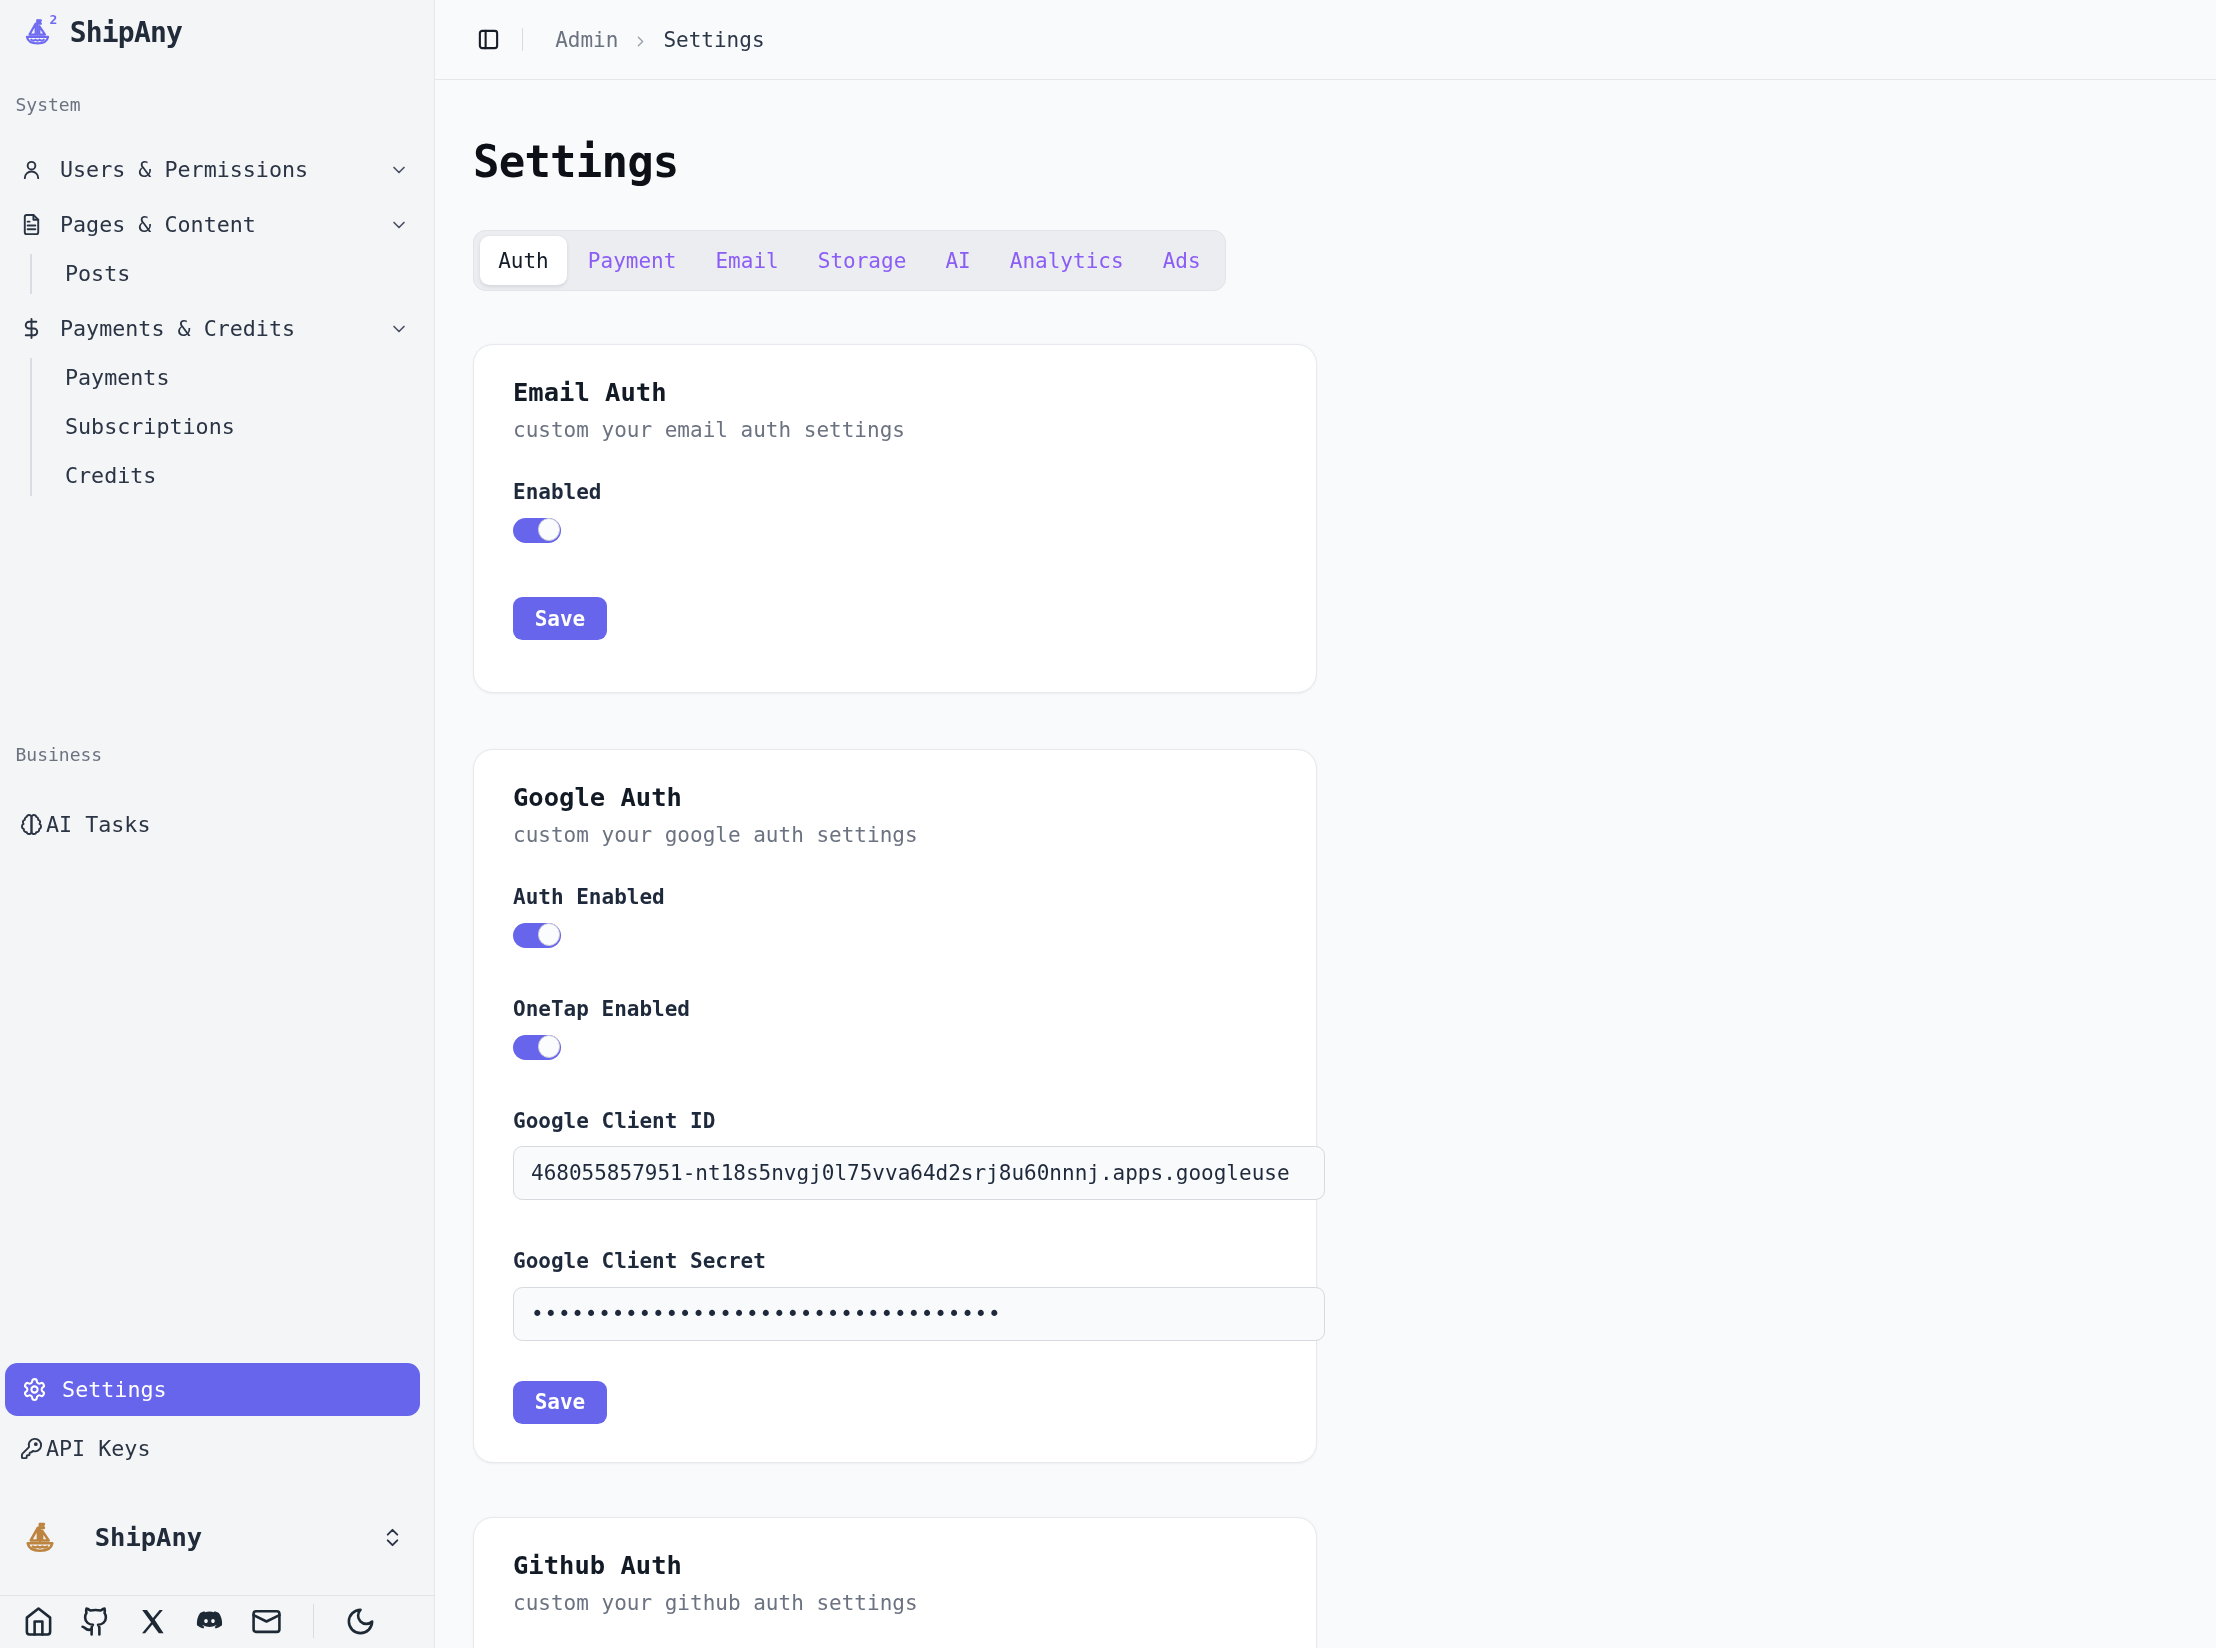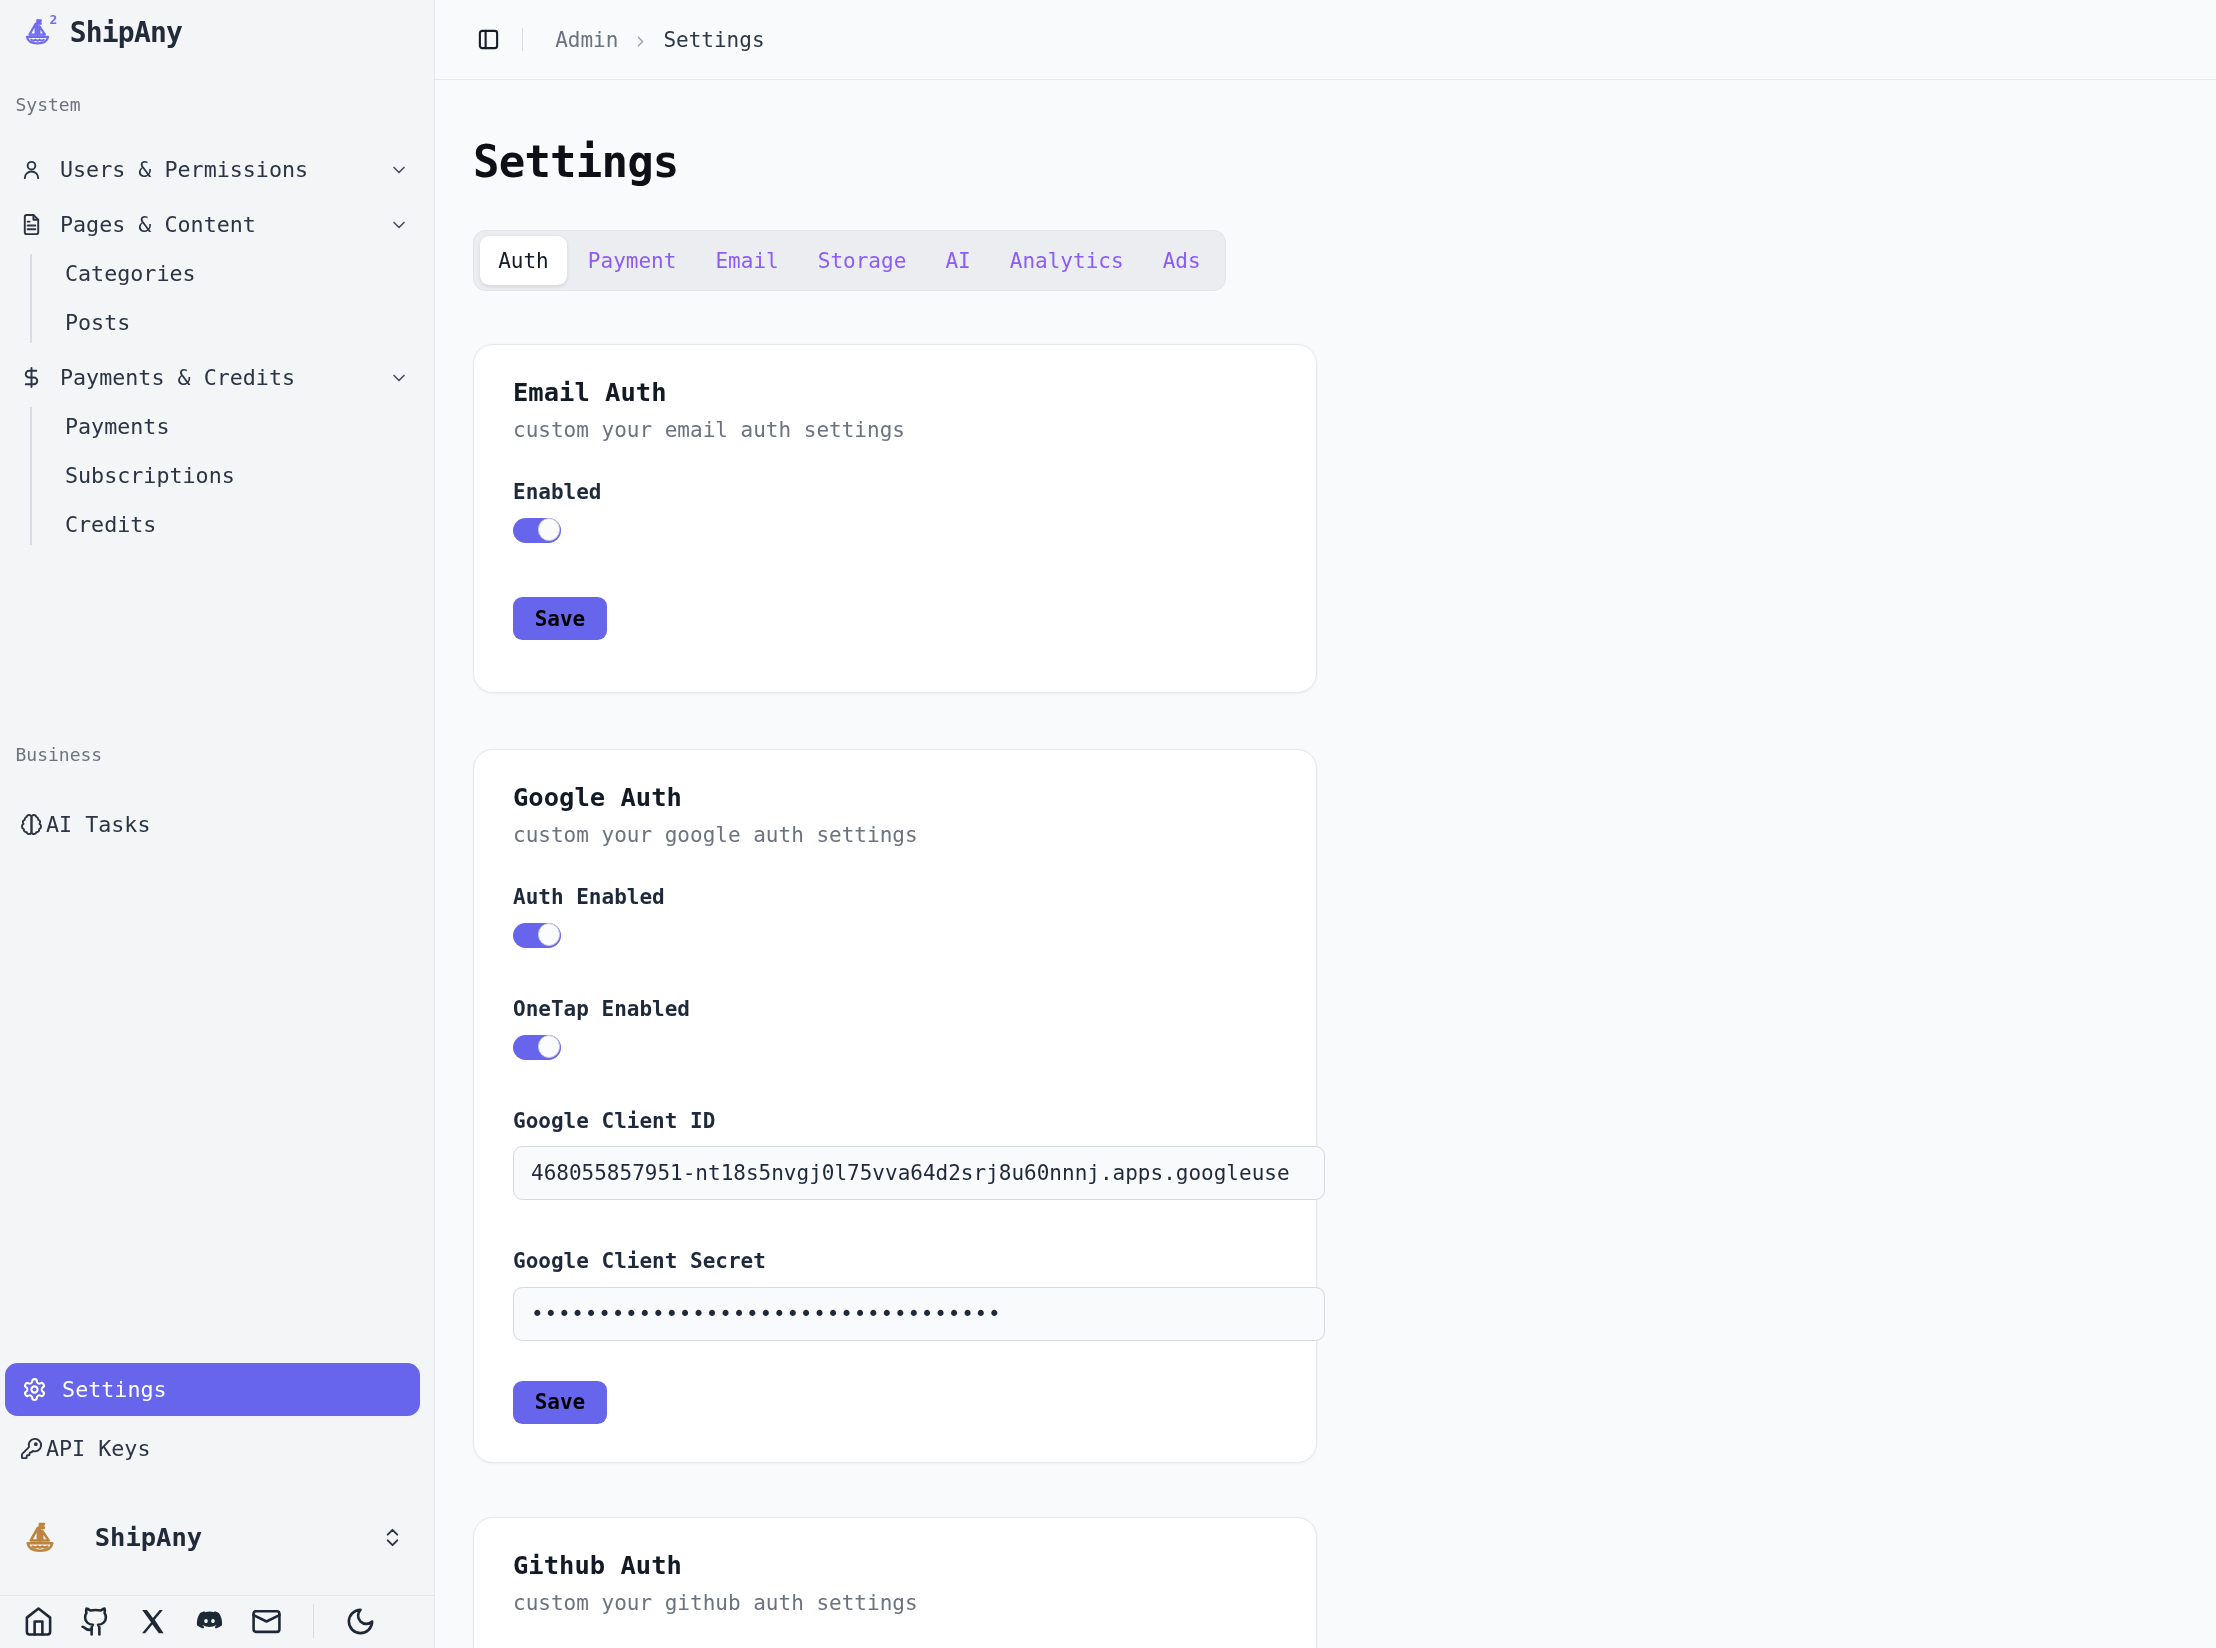--- a/index.html
+++ b/index.html
@@ -89,21 +89,21 @@
   .card-desc{margin-top:9.3px;font-size:21px;color:var(--text-muted);line-height:26px;}
   .field-label{font-size:21px;font-weight:bold;color:#1e2a3c;line-height:26px;}
   .mt-lbl1{margin-top:36px;}
   .mt-lbl2{margin-top:48px;}
   .switch{margin-top:12.4px;position:relative;width:48px;height:25.5px;border-radius:13px;background:var(--accent);cursor:pointer;}
   .switch .knob{position:absolute;top:0.8px;right:0.8px;width:22.4px;height:22.4px;border-radius:50%;background:#fbfcfe;border:0.8px solid #c9cbd6;}
   .tinput{margin-top:12.4px;display:block;width:812px;height:54px;border:1.2px solid #d6d9de;border-radius:9.3px;background:#f9fafb;
     padding:0 17px;font-family:"DejaVu Sans Mono",monospace;font-size:21px;color:#1e293b;outline:none;}
   .tinput.masked{letter-spacing:0.8px;}
   .save-btn{display:inline-flex;align-items:center;justify-content:center;height:43px;padding:0 21.7px;border:none;border-radius:9.3px;
-    background:var(--accent);color:#000000;font-family:"DejaVu Sans Mono",monospace;font-size:21px;font-weight:bold;cursor:pointer;}
+    background:var(--accent);color:#ffffff;font-family:"DejaVu Sans Mono",monospace;font-size:21px;font-weight:bold;cursor:pointer;}
   .mt-save1{margin-top:54px;}
   .mt-save2{margin-top:40px;}
   .hidden-defs{position:absolute;width:0;height:0;overflow:hidden;}
 </style>
 </head>
 <body>
 
 <svg class="hidden-defs" xmlns="http://www.w3.org/2000/svg">
   <defs>
     <g id="boat" fill="none" stroke="currentColor" stroke-width="1.7" stroke-linecap="round" stroke-linejoin="round">
@@ -165,21 +165,20 @@
           </span>
           <span class="nlabel">Pages &amp; Content</span>
           <span class="chev">
             <svg viewBox="0 0 24 24" fill="none" stroke="currentColor" stroke-width="2" stroke-linecap="round" stroke-linejoin="round">
                 <path d="m6 9 6 6 6-6"></path>
               </svg>
           </span>
         </div>
         <div class="nav-children">
           <div class="guide"></div>
-          <div class="nav-child">Categories</div>
           <div class="nav-child">Posts</div>
         </div>
       </div>
 
       <div class="nav-group">
         <div class="nav-parent">
           <span class="nicon">
             <svg viewBox="0 0 24 24" fill="none" stroke="currentColor" stroke-width="2" stroke-linecap="round" stroke-linejoin="round">
                 <path d="M12 2v20"></path>
                 <path d="M17 5H9.5a3.5 3.5 0 0 0 0 7h5a3.5 3.5 0 0 1 0 7H6"></path>

